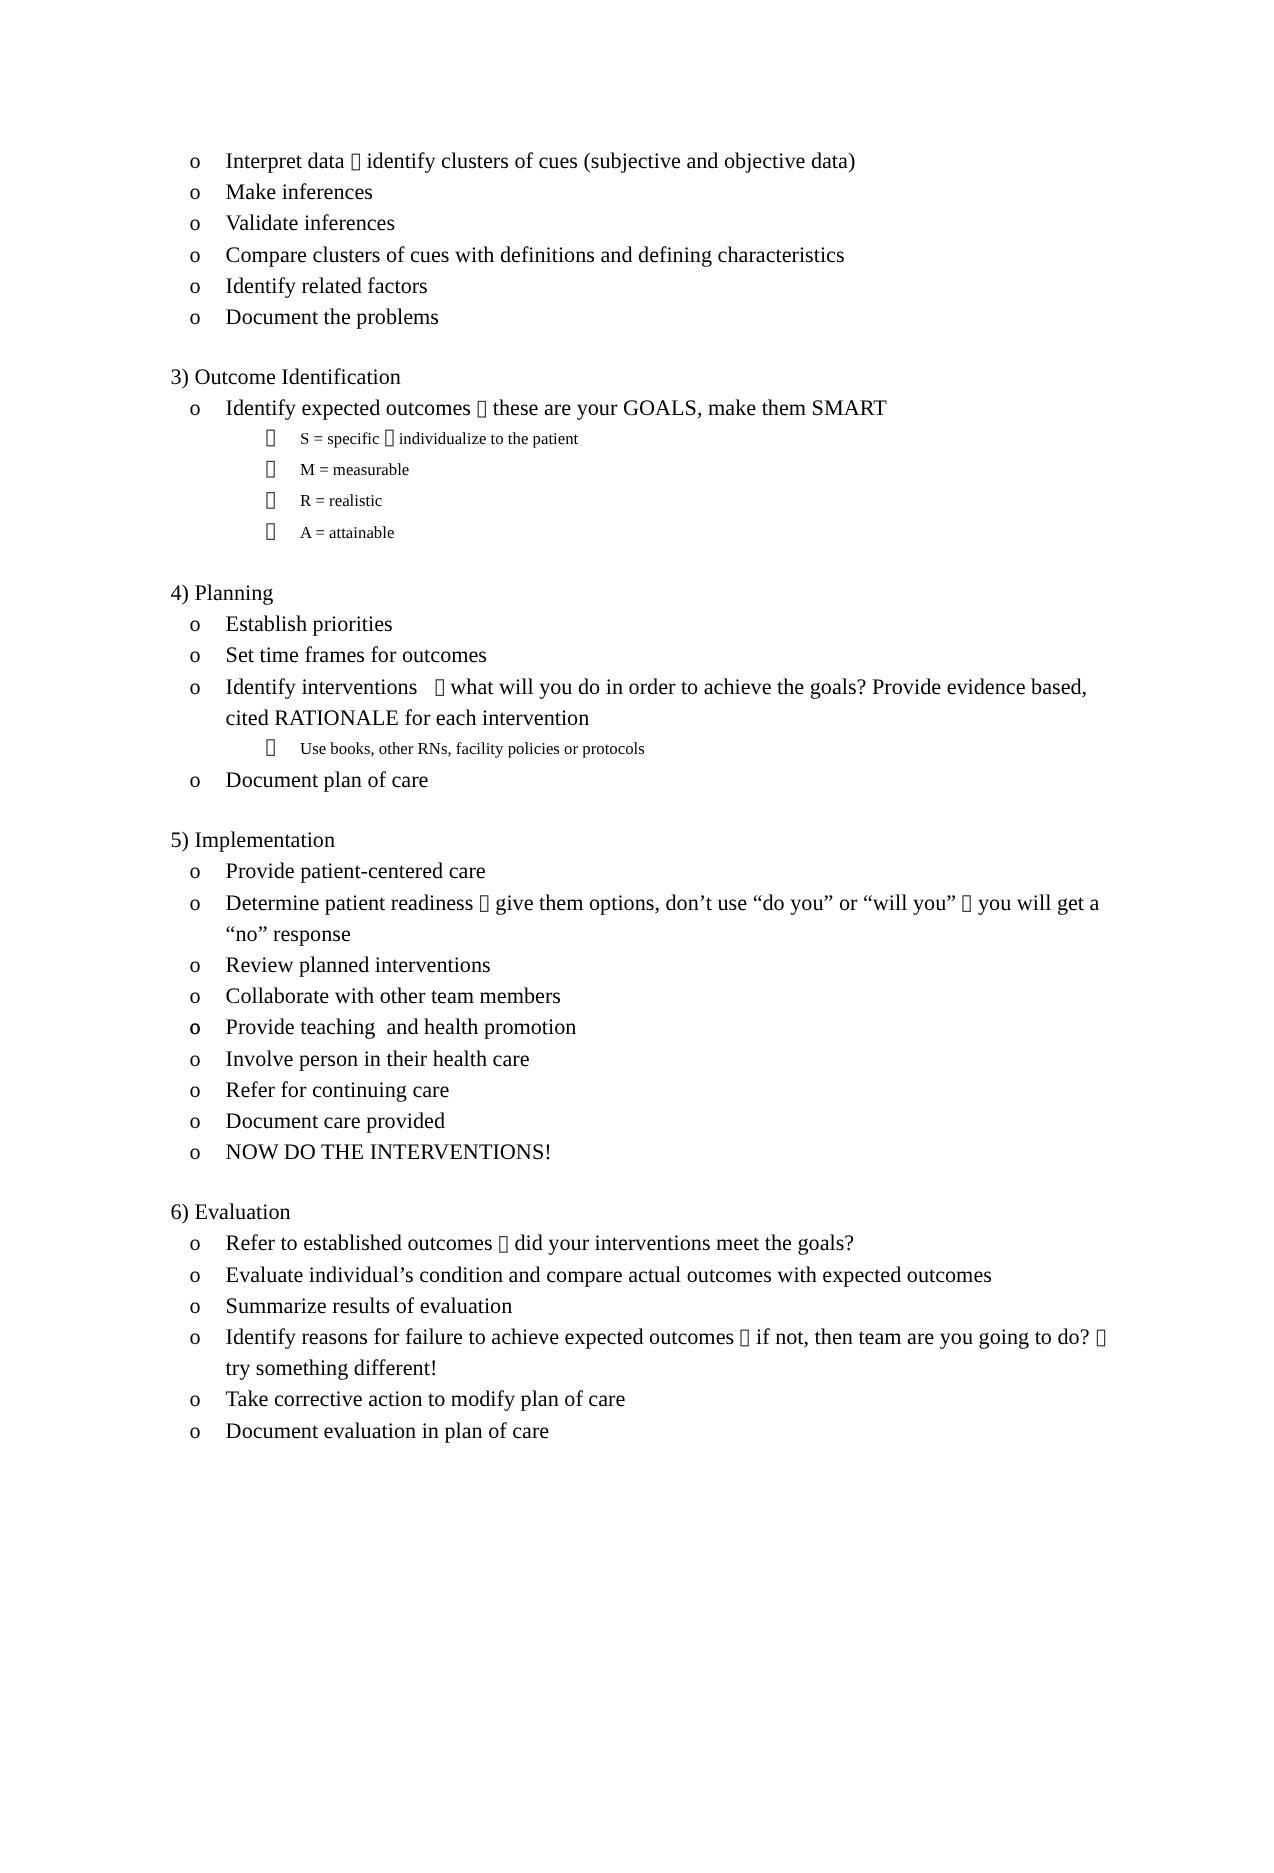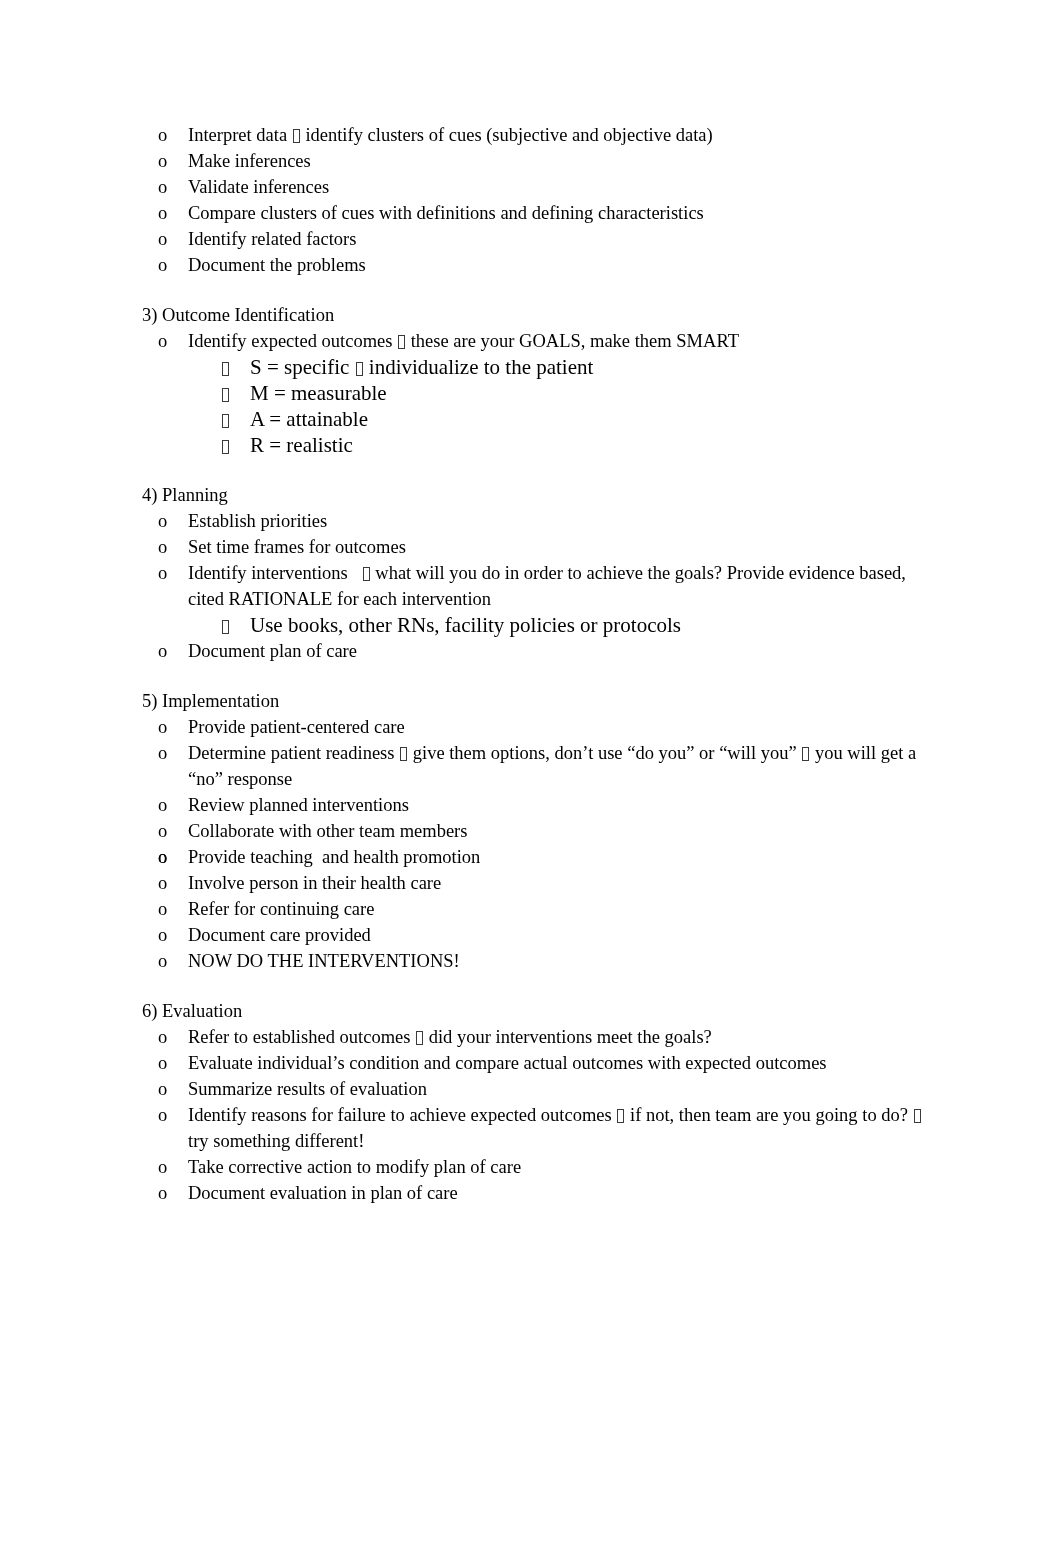--- a/index.html
+++ b/index.html
@@ -65,21 +65,21 @@
 
   
   .list-l3 {
     list-style: none;
     margin: 0;
     padding: 0;
   }
   .item-l3 {
     position: relative;
     padding-left: 120px;
-    font-size: 21px;
+    font-size: 14px;
     line-height: 26px;
     white-space: pre-wrap;
   }
   .item-l3 > .marker-box {
     position: absolute;
     left: 92px;
     top: 0;
     line-height: 26px;
   }
 
@@ -112,22 +112,22 @@
           <li class="item-l2"><span class="marker-o">o</span><span>Document the problems</span></li>
         </ul>
       </div>
       <div class="section">
         <div class="section-heading">3) Outcome Identification</div>
         <ul class="list-l2">
           <li class="item-l2"><span class="marker-o">o</span><span>Identify expected outcomes </span><span class="glyph-box inline-arrow"></span><span> these are your GOALS, make them SMART</span></li>
           <ul class="list-l3">
             <li class="item-l3"><span class="marker-box"><span class="glyph-box"></span></span><span>S = specific </span><span class="glyph-box inline-arrow"></span><span> individualize to the patient</span></li>
             <li class="item-l3"><span class="marker-box"><span class="glyph-box"></span></span><span>M = measurable</span></li>
+            <li class="item-l3"><span class="marker-box"><span class="glyph-box"></span></span><span>R = realistic</span></li>
             <li class="item-l3"><span class="marker-box"><span class="glyph-box"></span></span><span>A = attainable</span></li>
-            <li class="item-l3"><span class="marker-box"><span class="glyph-box"></span></span><span>R = realistic</span></li>
           </ul>
         </ul>
       </div>
       <div class="section">
         <div class="section-heading">4) Planning</div>
         <ul class="list-l2">
           <li class="item-l2"><span class="marker-o">o</span><span>Establish priorities</span></li>
           <li class="item-l2"><span class="marker-o">o</span><span>Set time frames for outcomes</span></li>
           <li class="item-l2"><span class="marker-o">o</span><span>Identify interventions   </span><span class="glyph-box inline-arrow"></span><span> what will you do in order to achieve the goals? Provide evidence based, cited RATIONALE for each intervention</span></li>
           <ul class="list-l3">

